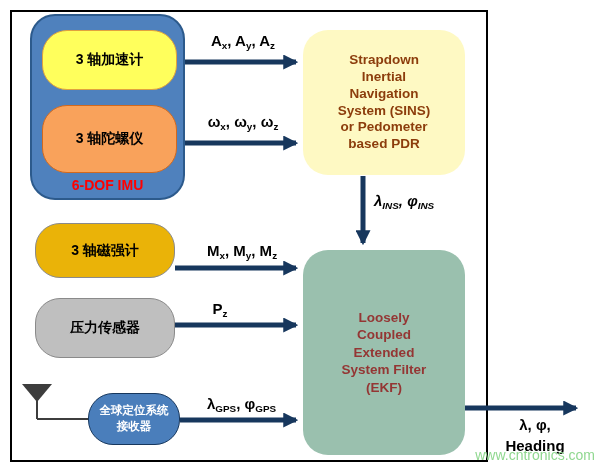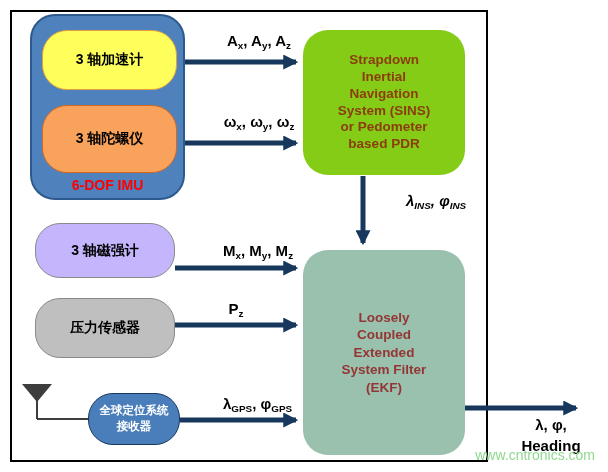--- a/index.html
+++ b/index.html
@@ -8,27 +8,27 @@
   .frame { position:absolute; left:10px; top:10px; width:478px; height:452px; border:2px solid #000000; background:transparent; }
 
   .box { position:absolute; display:flex; align-items:center; justify-content:center;
          flex-direction:column; text-align:center; font-weight:bold;border-radius:25px; }
 
   .imu { left:30px; top:14px; width:155px; height:186px; background:#4f81bd; border:2px solid #2c5a8c; display:block; }
   .accel { left:10px; top:14px; width:135px; height:60px; background:#ffff5c; border:1px solid #e0a23e; font-size:14px; color:#000; }
   .gyro  { left:10px; top:89px; width:135px; height:68px; background:#f9a25b; border:1px solid #d2691e; font-size:14px; color:#000; }
   .imu-label { position:absolute; left:0; right:0; bottom:5px; text-align:center; color:#ff0000; font-weight:bold; font-size:14px; }
 
-  .sins { left:303px; top:30px; width:162px; height:145px; background:#84cc16; color:#8c3d0c; font-size:13.5px; line-height:1.25; }
+  .sins { left:303px; top:30px; width:162px; height:145px; background:#fef9c3; color:#8c3d0c; font-size:13.5px; line-height:1.25; }
   .ekf  { left:303px; top:250px; width:162px; height:205px; background:#9ac0ae; color:#943634; font-size:13.5px; line-height:1.3; }
-  .mag  { left:35px; top:223px; width:140px; height:55px; background:#c4b5fd; border:1px solid #8a8a8a; font-size:14px; color:#000; }
+  .mag  { left:35px; top:223px; width:140px; height:55px; background:#eab308; border:1px solid #8a8a8a; font-size:14px; color:#000; }
   .pressure { left:35px; top:298px; width:140px; height:60px; background:#bfbfbf; border:1px solid #8a8a8a; font-size:14px; color:#000; }
   .gps  { left:88px; top:393px; width:92px; height:52px; background:#4a7ebb; border:1px solid #17375d; color:#ffffff; font-size:11.5px; line-height:1.35; }
 
-  .sig { position:absolute; font-weight:bold; font-size:15px; color:#000000; text-align:center;padding-left:32px; }
+  .sig { position:absolute; font-weight:bold; font-size:15px; color:#000000; text-align:center; }
   .sub { font-size:0.66em; vertical-align:-0.30em; font-weight:bold; }
 
   .sig-accel { left:186px; top:32px; width:114px; }
   .sig-gyro  { left:186px; top:113px; width:114px; }
   .sig-ins   { left:374px; top:192px; width:112px; text-align:left;font-style:italic; }
   .sig-mag   { left:183px; top:242px; width:118px; }
   .sig-press { left:170px; top:300px; width:100px; }
   .sig-gps   { left:183px; top:395px; width:117px; }
   .sig-out   { left:480px; top:414px; width:110px; line-height:21px; }
 

